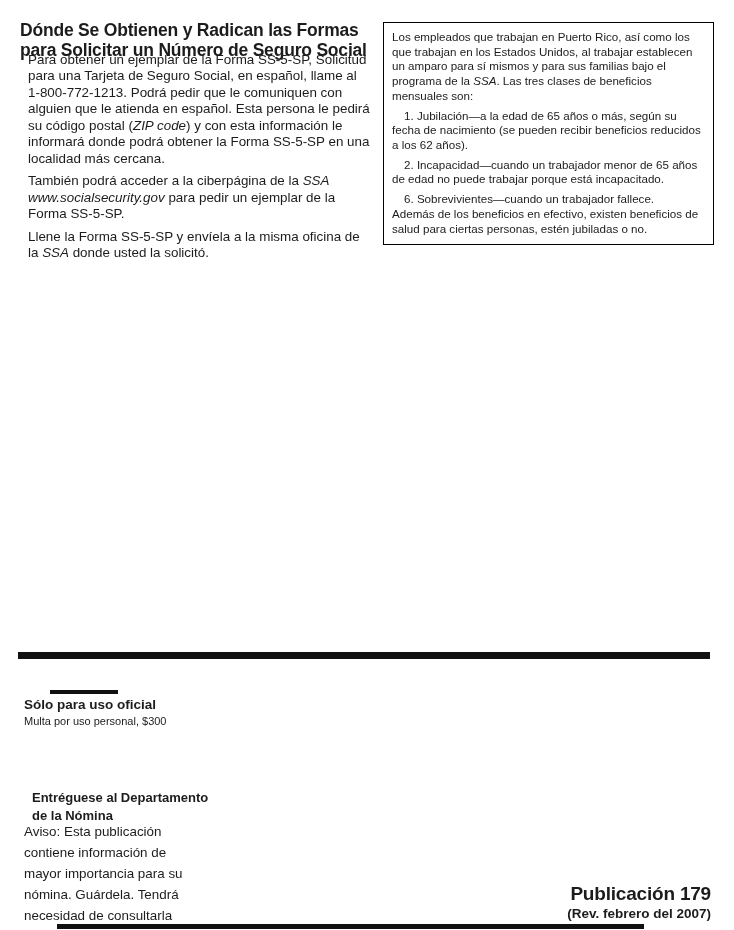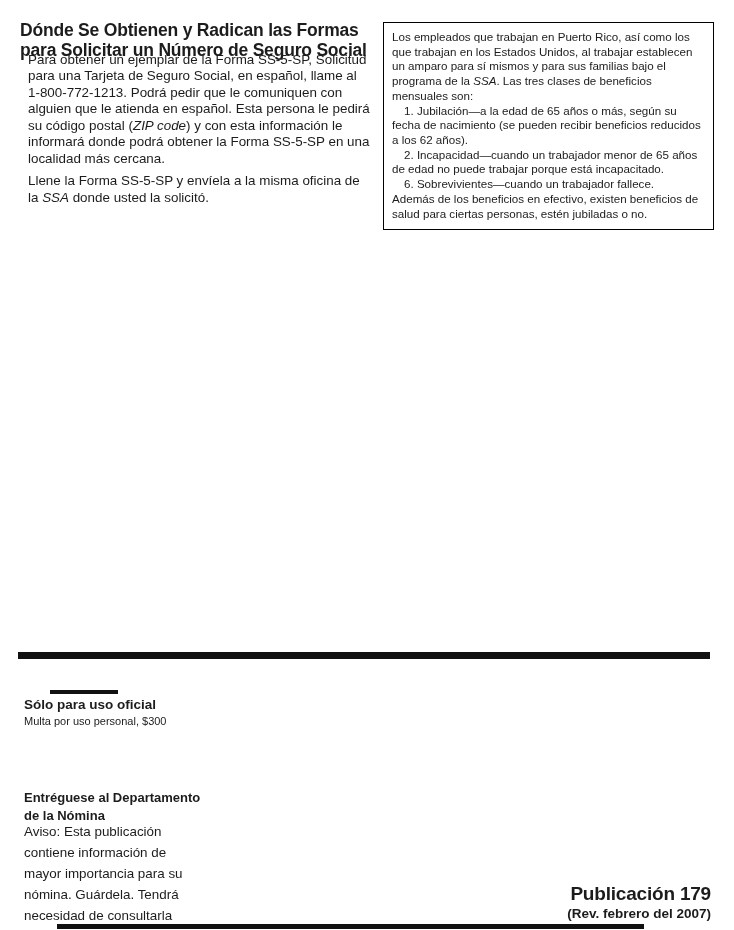--- a/index.html
+++ b/index.html
@@ -26,21 +26,21 @@
   .left-col p { margin: 0 0 6px 8px; }
 
   
   .benefits-box {
     position: absolute; left: 383px; top: 22px; width: 313px;
     border: 1.5px solid #000;
     padding: 7px 8px 8px 8px;
     font-size: 11.6px; line-height: 1.27;
   }
   .benefits-box p { margin: 0; }
-  .benefits-box .box-item { text-indent: 12px; }
+  .benefits-box .box-item { text-indent: 12px; margin-top: 5px; }
   .benefits-box .box-outro { margin-top: 0; }
 
   
   .main-divider {
     position: absolute; left: 18px; top: 652px; width: 692px; height: 7px;
     background: #111;
   }
   .short-bar {
     position: absolute; left: 50px; top: 690px; width: 68px; height: 4px;
     background: #111;
@@ -60,21 +60,21 @@
     position: absolute; left: 24px; top: 697px;
     font-size: 13.5px; font-weight: bold;
   }
   .penalty {
     position: absolute; left: 24px; top: 715px;
     font-size: 11px;
   }
 
   
   .deliver {
-    position: absolute; left: 24px; top: 789px; width: 190px;
+    position: absolute; left: 32px; top: 789px; width: 190px;
     font-size: 13px; font-weight: bold; line-height: 1.35;
   }
   .notice {
     position: absolute; left: 24px; top: 822px; width: 168px;
     font-size: 13.4px; line-height: 1.56;
   }
   .notice b { font-weight: normal; }
 
   
   .catalog {
@@ -92,20 +92,21 @@
 </style>
 </head>
 <body>
 
 <div class="page">
 
   <h1 class="heading">Dónde Se Obtienen y Radican las Formas para Solicitar un Número de Seguro Social</h1>
 
   <div class="left-col">
     <p><span>Para obtener un ejemplar de la Forma SS-5-SP, Solicitud para una Tarjeta de Seguro Social, en español, llame al 1-800-772-1213. Podrá pedir que le comuniquen con alguien que le atienda en español. Esta persona le pedirá su código postal (</span><i>ZIP code</i><span>) y con esta información le informará donde podrá obtener la Forma SS-5-SP en una localidad más cercana.</span></p>
+    <p><span>También podrá acceder a la ciberpágina de la </span><i>SSA www.socialsecurity.gov</i><span> para pedir un ejemplar de la Forma SS-5-SP.</span></p>
     <p><span>Llene la Forma SS-5-SP y envíela a la misma oficina de la </span><i>SSA</i><span> donde usted la solicitó.</span></p>
   </div>
 
   <div class="benefits-box">
     <p class="box-intro"><span>Los empleados que trabajan en Puerto Rico, así como los que trabajan en los Estados Unidos, al trabajar establecen un amparo para sí mismos y para sus familias bajo el programa de la </span><i>SSA</i><span>. Las tres clases de beneficios mensuales son:</span></p>
     <p class="box-item">1. Jubilación—a la edad de 65 años o más, según su fecha de nacimiento (se pueden recibir beneficios reducidos a los 62 años).</p>
     <p class="box-item">2. Incapacidad—cuando un trabajador menor de 65 años de edad no puede trabajar porque está incapacitado.</p>
     <p class="box-item">6. Sobrevivientes—cuando un trabajador fallece.</p>
     <p class="box-outro">Además de los beneficios en efectivo, existen beneficios de salud para ciertas personas, estén jubiladas o no.</p>
   </div>

